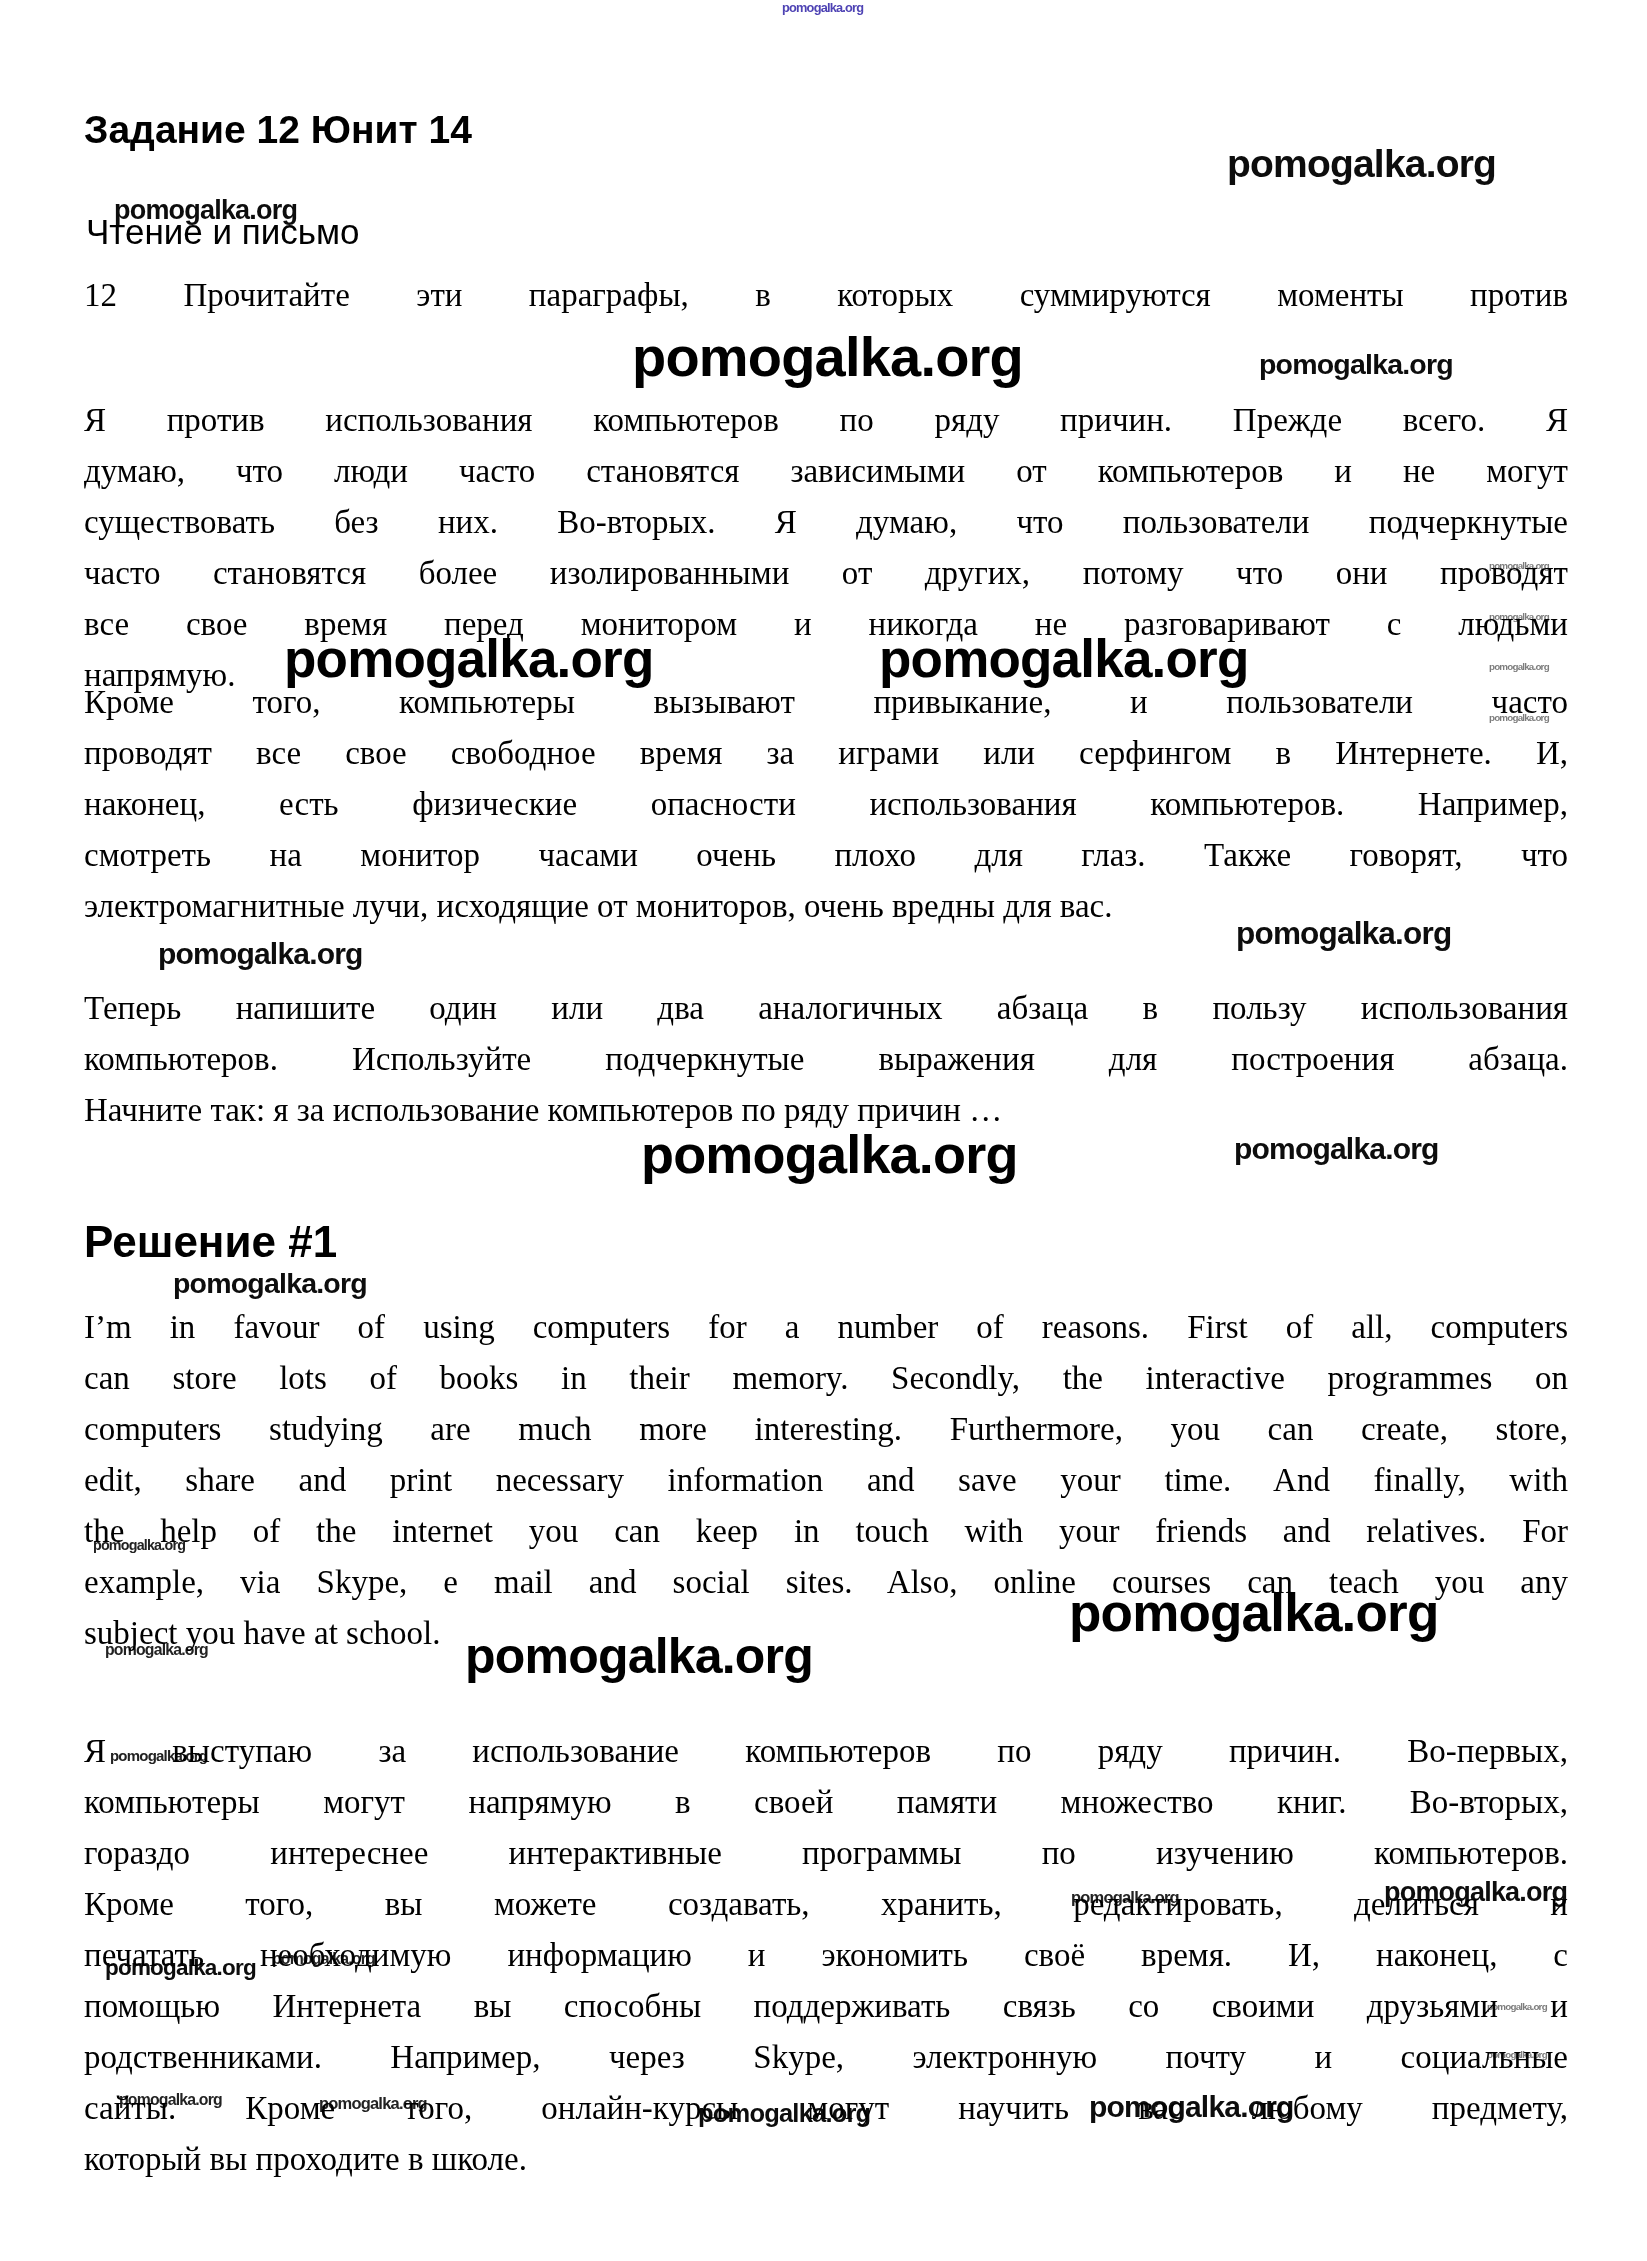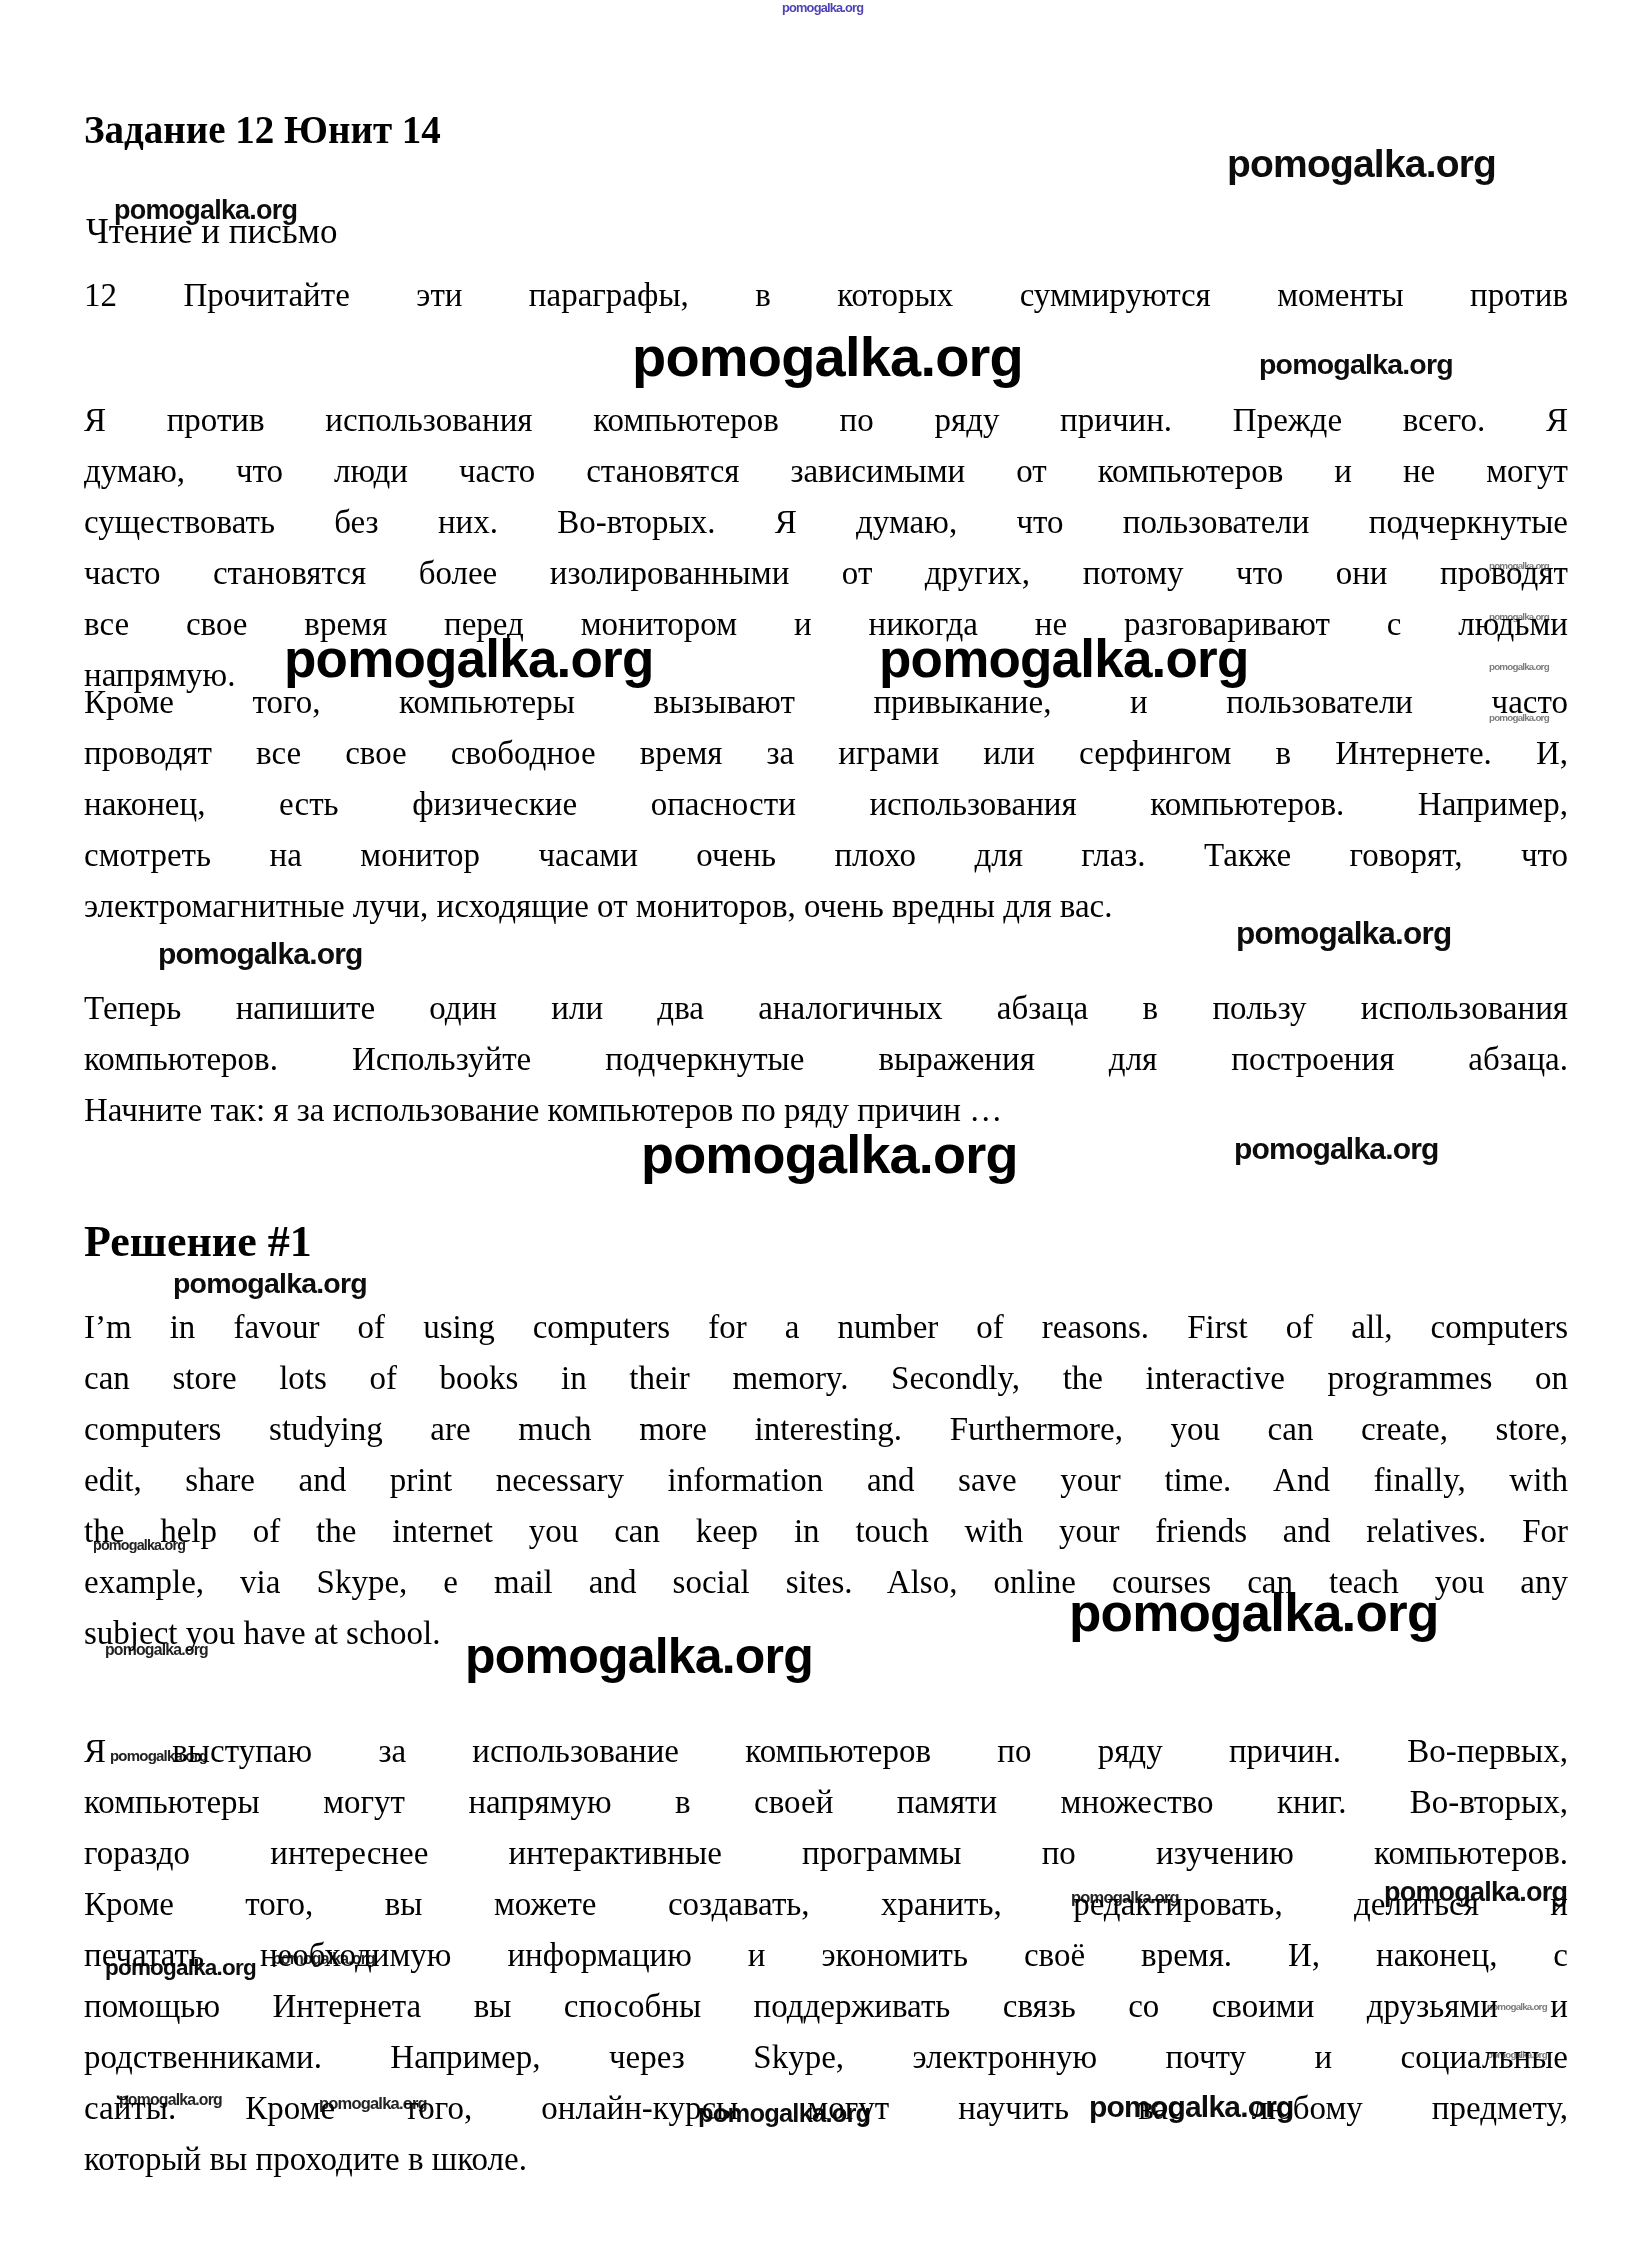--- a/index.html
+++ b/index.html
@@ -8,21 +8,21 @@
     width:1648px;
     height:2261px;
     background:#ffffff;
     color:#000;
     font-family:"Liberation Serif", serif;
     overflow:hidden;
   }
   .heading{
     position:absolute;
     margin:0;
-    font-family:Liberation Serif, serif;
+    font-family:Liberation Sans, sans-serif;
     font-weight:700;
     line-height:1;
     white-space:nowrap;
   }
   .title{left:84px;top:110px;font-size:39px;}
   .subtitle{left:86px;top:214px;font-size:35px;font-weight:400;}
   .solution{left:84px;top:1220px;font-size:44px;}
   .para{position:absolute;}
   .line{
     font-size:33px;

